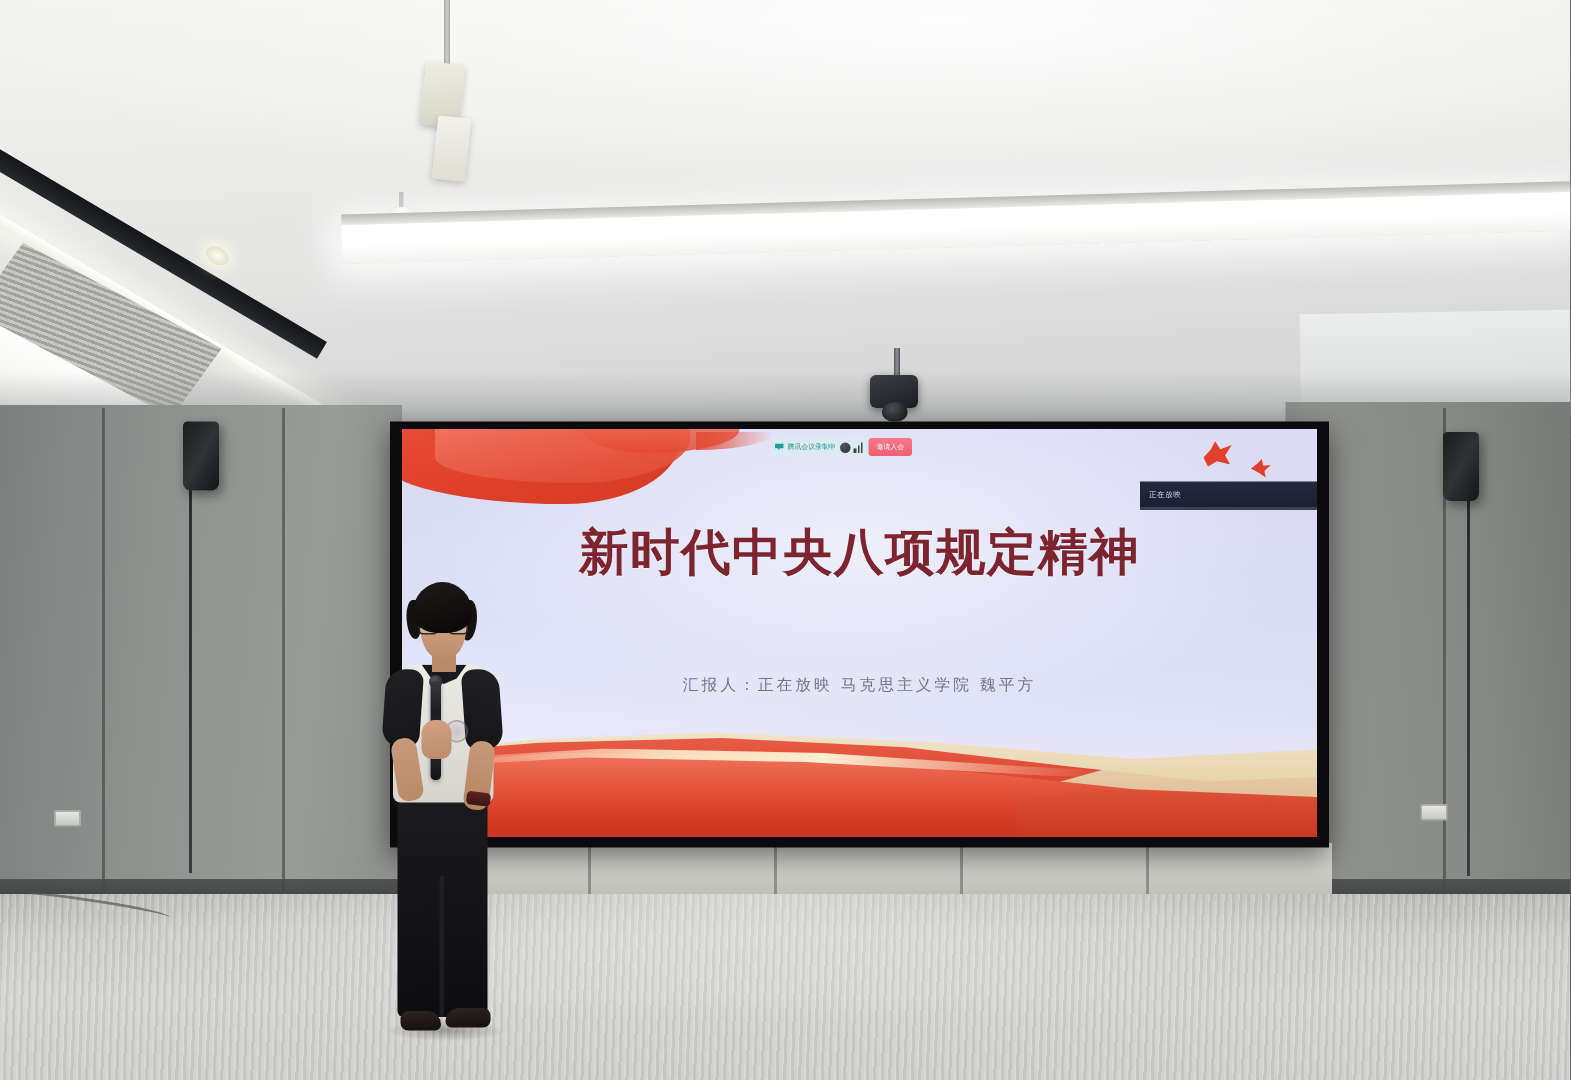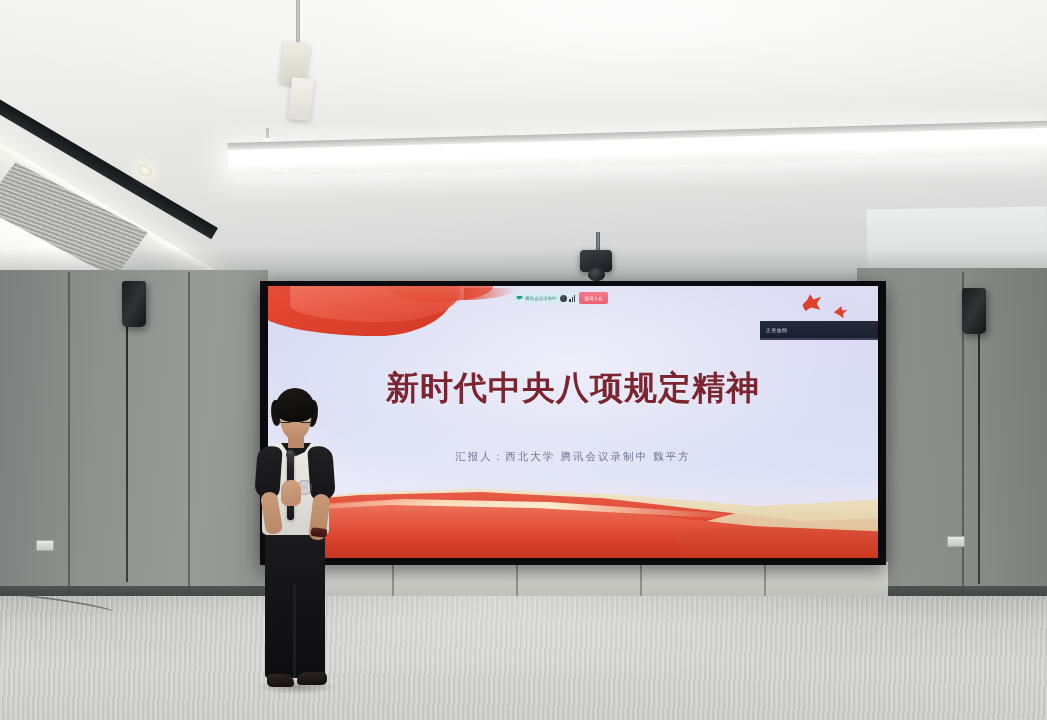--- a/index.html
+++ b/index.html
@@ -331,21 +331,20 @@
   #slide-title{
     position:absolute; left:0; right:0; top:62px;
     text-align:center;
     color:#7c2430;
     font-family:"DejaVu Sans", sans-serif;
     font-weight:700;
     font-size:33px;
     line-height:40px;
     letter-spacing:1px;
     text-shadow:0 1px 0 rgba(255,255,255,.5);
-    margin-top:20px;
   }
   #slide-title .l2{ display:block; }
   #slide-subtitle{
     position:absolute; left:0; right:0; top:164px;
     text-align:center;
     color:#6a6a86;
     font-family:"DejaVu Serif", serif;
     font-size:10.5px;
     letter-spacing:2px;
     opacity:.92;
@@ -611,21 +610,21 @@
 
     <div id="dark-bar">
       <span class="bar-text">正在放映</span>
     </div>
     <div class="bar-underline"></div>
 
     <div id="slide-title">
       <span>新时代中央八项规定精神</span>
     </div>
 
-    <div id="slide-subtitle">汇报人：西北大学 腾讯会议录制中 魏平方</div>
+    <div id="slide-subtitle">汇报人：正在放映 马克思主义学院 魏平方</div>
 
     <div class="wave wave-pale"></div>
     <div class="wave wave-gold"></div>
     <div class="wave wave-red-back"></div>
     <div class="wave wave-gold-right"></div>
     <div class="wave wave-red-front"></div>
     <div class="wave wave-red-right"></div>
     <div class="wave wave-sheen"></div>
   </div>
 

